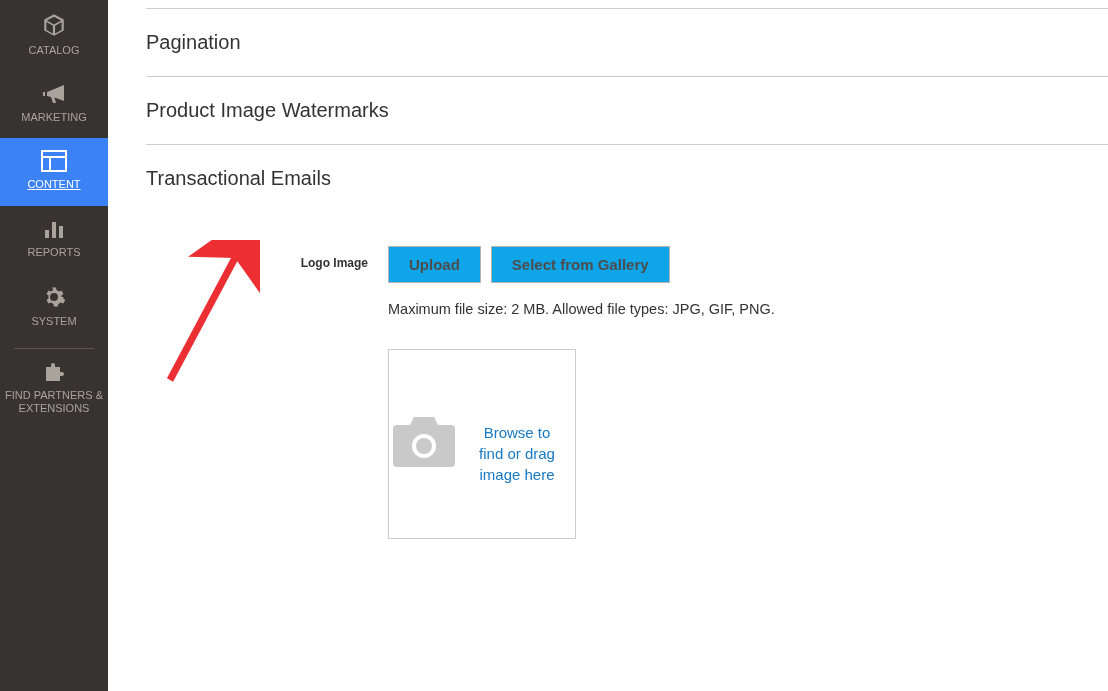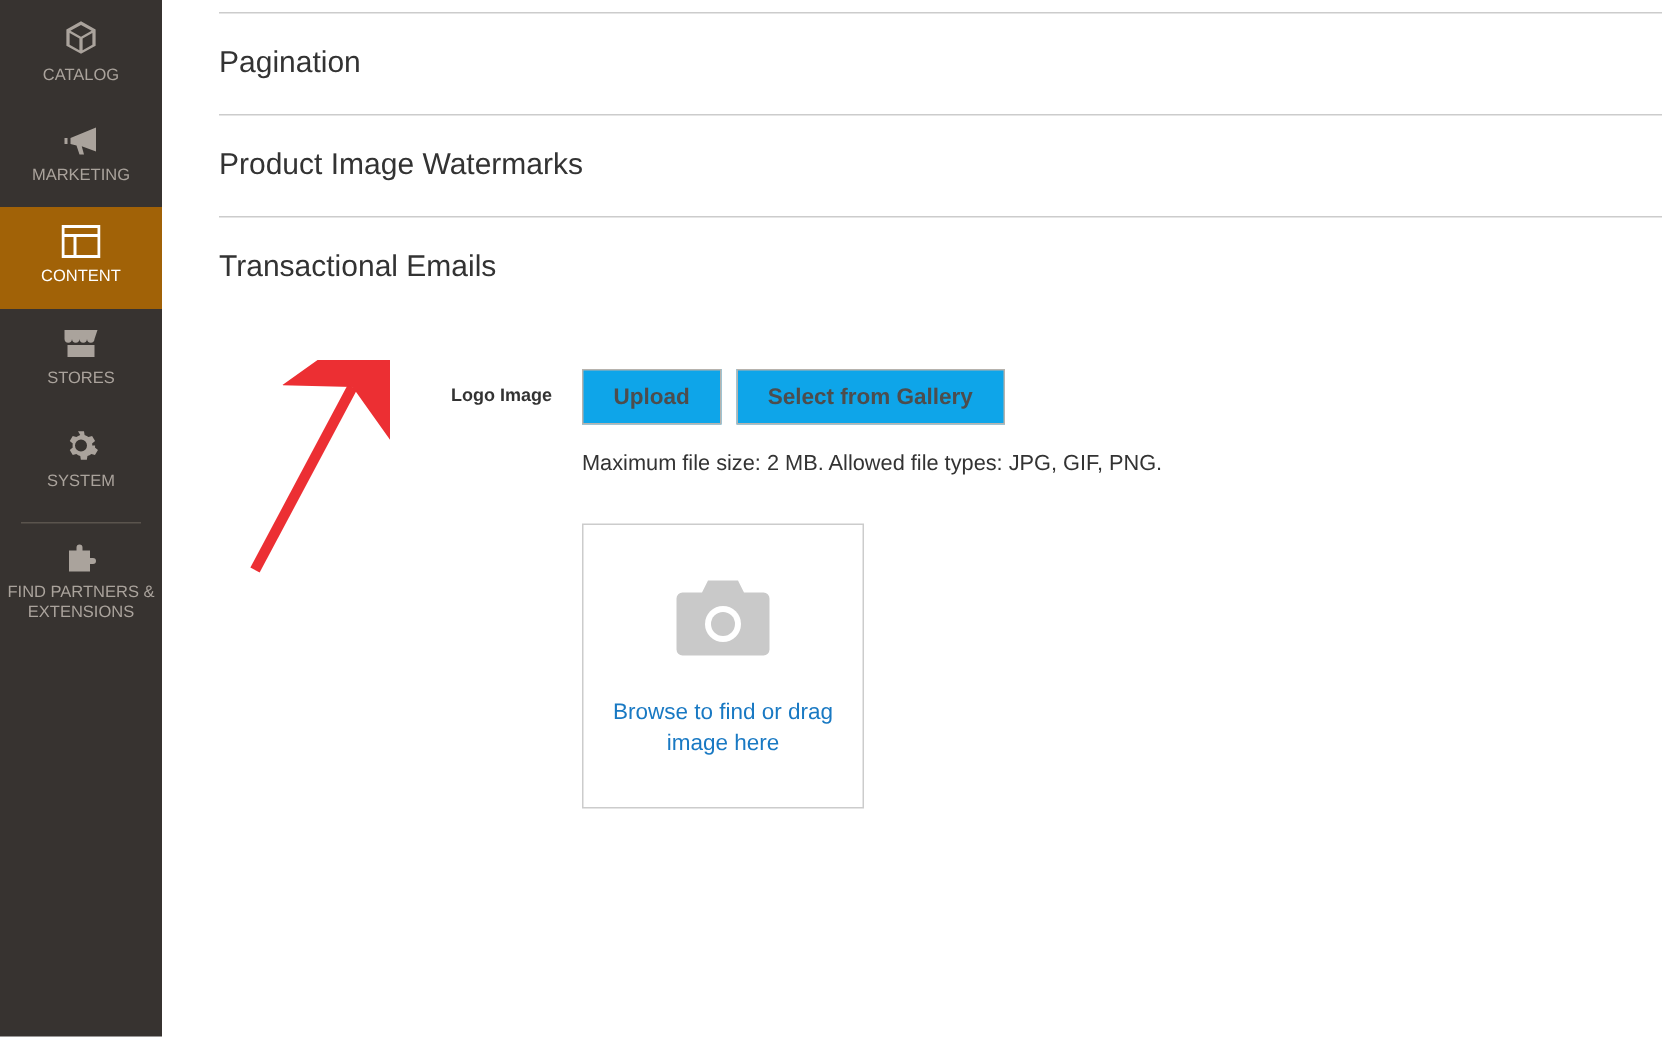--- a/index.html
+++ b/index.html
@@ -21,21 +21,21 @@
       text-align: center;
     }
     .sidebar-item {
       padding: 12px 4px 14px 4px;
       font-size: 11px;
       cursor: pointer;
       color: #aaa39c;
     }
     .sidebar-item .icon { display: block; margin: 0 auto 6px auto; }
     .sidebar-item .icon svg { display: block; margin: 0 auto; }
-    .sidebar-item.active { background: #a16207; color: #fff; }
+    .sidebar-item.active { background: #3b82f6; color: #fff; text-decoration: underline; }
     .sidebar-item.active .label { color: #fff; }
     .sidebar .label { display: block; line-height: 1.2; }
     .sidebar-divider { border: none; border-top: 1px solid #5a544d; margin: 6px 14px 0 14px; }
     .main {
       position: absolute;
       left: 108px; top: 0;
       right: 0;
       padding: 0 0 0 38px;
     }
     .section {
@@ -85,21 +85,21 @@
       margin-top: 14px;
       line-height: 1.45;
       max-width: 500px;
     }
     .dropzone {
       border: 1px solid #ccc;
       width: 188px;
       height: 190px;
       margin-top: 30px;
       display: flex;
-      flex-direction: column;
+      flex-direction: row;
       align-items: center;
       justify-content: center;
       cursor: pointer;
     }
     .dropzone-text {
       color: #1979c3;
       font-size: 15px;
       text-align: center;
       line-height: 1.4;
       margin-top: 18px;
@@ -139,29 +139,31 @@
     <span class="icon">
       <svg width="26" height="22" viewBox="0 0 26 22" fill="none" stroke="#fff" stroke-width="2">
           <rect x="1" y="1" width="24" height="20"></rect>
           <line x1="1" y1="7" x2="25" y2="7"></line>
           <line x1="9" y1="7" x2="9" y2="21"></line>
         </svg>
     </span>
     <span class="label">CONTENT</span>
   </div>
 
-
-  <div class="sidebar-item">
-    <span class="icon">
-      <svg width="26" height="22" viewBox="0 0 26 22" fill="#aaa39c">
-          <path d="M2 2h22l-2 6c0 1.5-1 2.5-2.5 2.5S17 9.5 17 8c0 1.5-1 2.5-2.5 2.5S12 9.5 12 8c0 1.5-1 2.5-2.5 2.5S7 9.5 7 8c0 1.5-1 2.5-2.5 2.5S2 9.5 2 8l0-6z M4 12h18v8H4z"></path>
-        </svg>
-    </span>
-    <span class="label">STORES</span>
-  </div>
+  <div class="sidebar-item">
+    <span class="icon">
+      <svg width="24" height="22" viewBox="0 0 24 22" fill="#aaa39c">
+          <rect x="3" y="12" width="4" height="8"></rect>
+          <rect x="10" y="4" width="4" height="16"></rect>
+          <rect x="17" y="8" width="4" height="12"></rect>
+        </svg>
+    </span>
+    <span class="label">REPORTS</span>
+  </div>
+
 
   <div class="sidebar-item">
     <span class="icon">
       <svg width="24" height="24" viewBox="0 0 24 24" fill="#aaa39c">
           <path d="M12 8a4 4 0 1 0 0 8 4 4 0 0 0 0-8zm9.4 4c0 .5 0 1-.1 1.4l2 1.6-2 3.4-2.4-.8c-.8.6-1.6 1.1-2.6 1.4l-.4 2.5h-4l-.4-2.5c-1-.3-1.8-.8-2.6-1.4l-2.4.8-2-3.4 2-1.6c-.1-.4-.1-.9-.1-1.4s0-1 .1-1.4l-2-1.6 2-3.4 2.4.8c.8-.6 1.6-1.1 2.6-1.4L10 2.5h4l.4 2.5c1 .3 1.8.8 2.6 1.4l2.4-.8 2 3.4-2 1.6c.1.4.1.9.1 1.4z"></path>
         </svg>
     </span>
     <span class="label">SYSTEM</span>
   </div>
 

